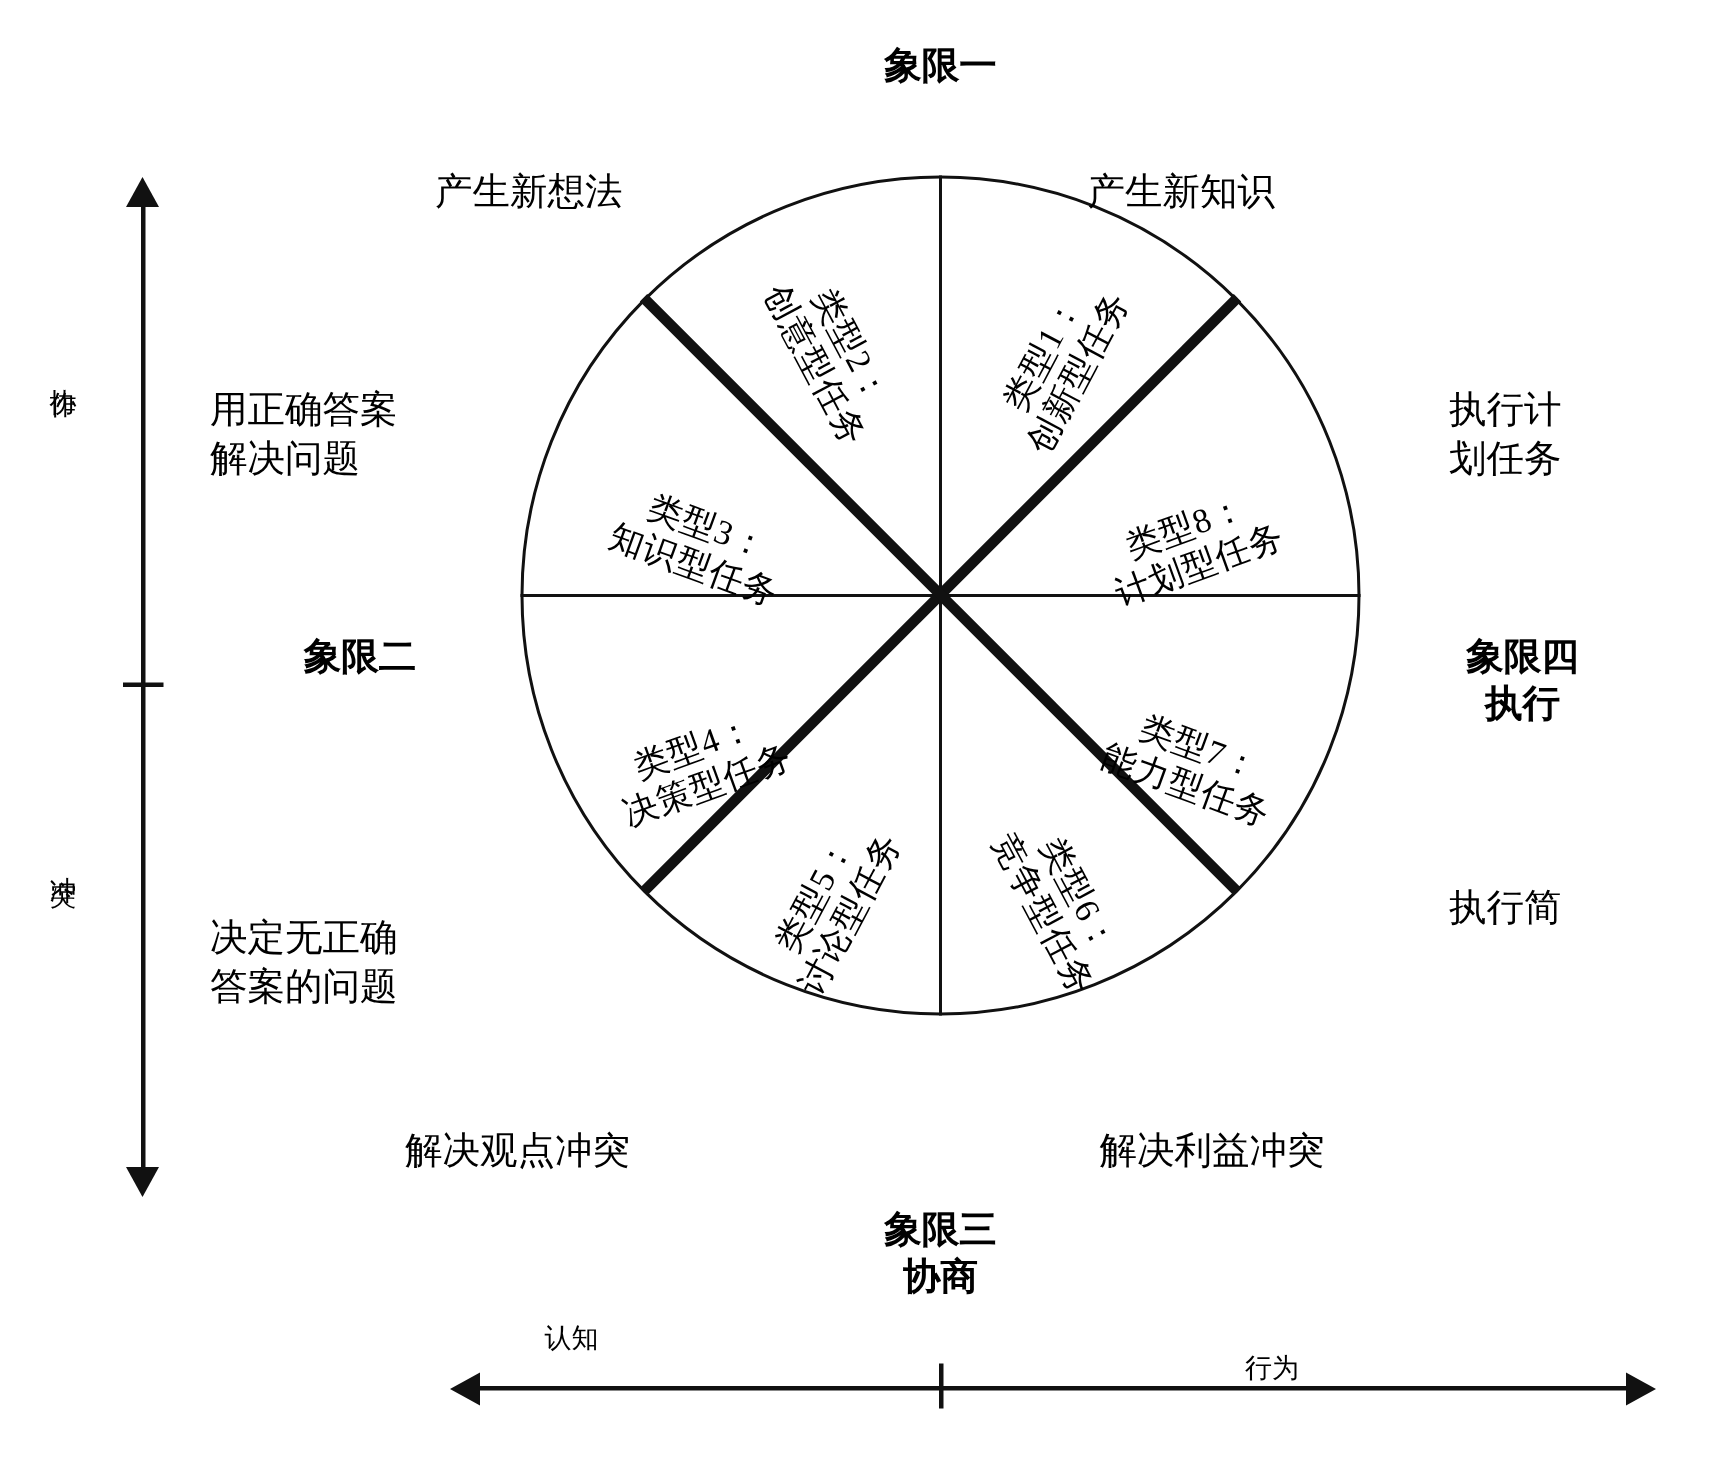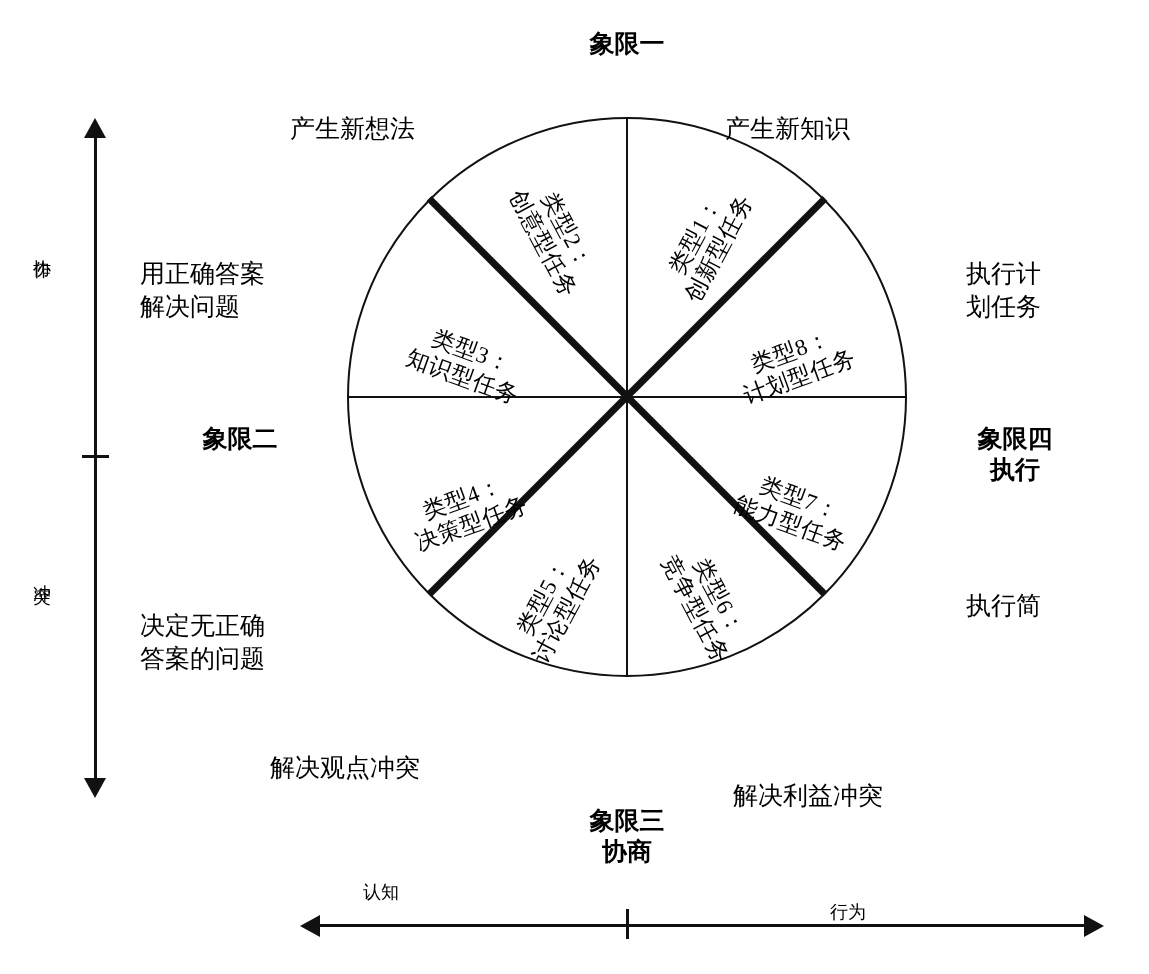--- a/index.html
+++ b/index.html
@@ -252,21 +252,21 @@
   </div>
 
   <div class="abs outer l" style="left:966px; top:590px; width:170px;">
     <div>执行简</div>
   </div>
 
   <div class="abs outer c" style="left:270px; top:752px; width:250px;">
     <div>解决观点冲突</div>
   </div>
 
-  <div class="abs outer c" style="left:733px; top:752px; width:250px;margin-top:28px;">
+  <div class="abs outer c" style="left:733px; top:752px; width:250px;">
     <div>解决利益冲突</div>
   </div>
 
   <div class="abs axis-line v-axis"></div>
   <div class="abs v-axis-tick"></div>
   <div class="abs arrow-up"></div>
   <div class="abs arrow-down"></div>
   <div class="abs axis-name vert-text" style="left:30px; top:245px;">协作</div>
   <div class="abs axis-name vert-text" style="left:30px; top:570px;">冲突</div>
 

